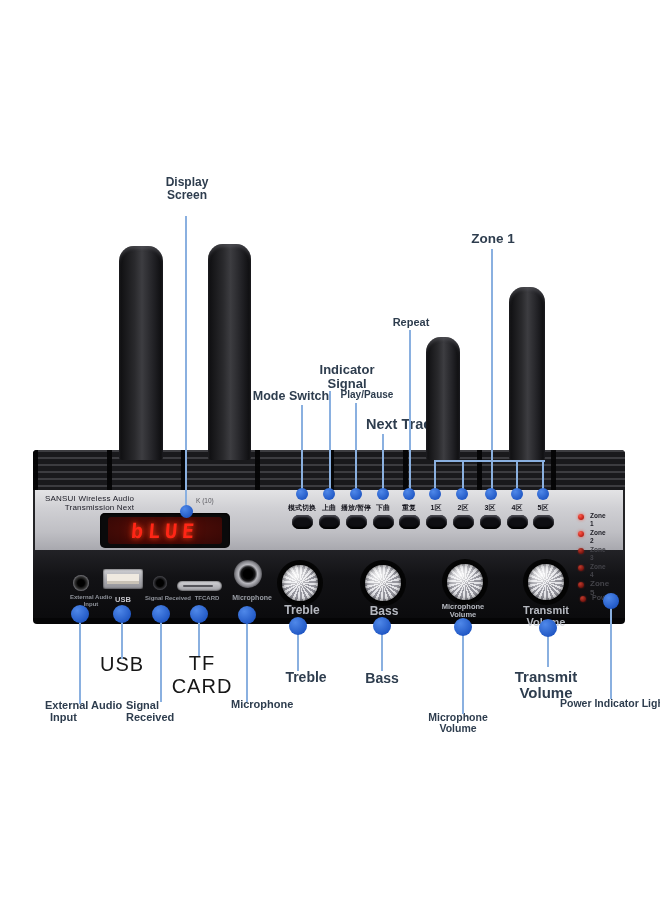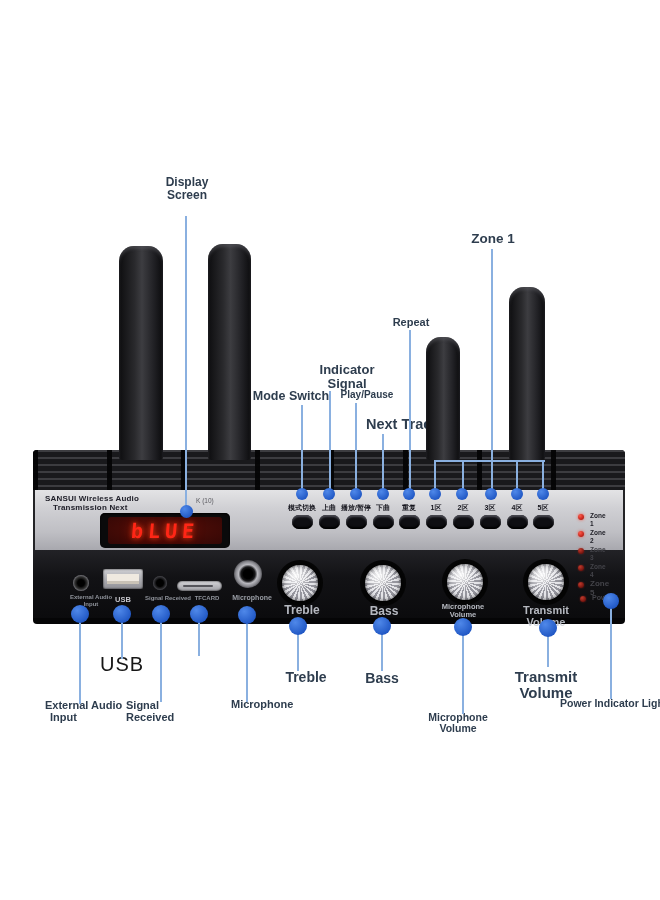--- a/index.html
+++ b/index.html
@@ -25,22 +25,22 @@
       repeating-linear-gradient(90deg, rgba(4,4,5,.95) 0 5px, rgba(0,0,0,0) 5px 74px),
       repeating-linear-gradient(180deg,#3c3c40 0 2px,#19191c 2px 7px);}
   .panel-silver{position:absolute;left:33px;top:490px;width:592px;height:60px;z-index:10;
     background:linear-gradient(180deg,#e3e3e5 0%,#d0d0d4 30%,#bfbfc4 70%,#a8a8ae 100%);
     border-left:2px solid #232326;border-right:2px solid #232326;box-sizing:border-box;}
   .panel-black{position:absolute;left:33px;top:550px;width:592px;height:68px;z-index:10;
     background:linear-gradient(180deg,#222226 0%,#121215 40%,#0b0b0d 100%);}
   .panel-base{position:absolute;left:33px;top:618px;width:592px;height:6px;z-index:10;
     background:#050506;border-radius:0 0 4px 4px;}
 
-  .brand{position:absolute;left:45px;top:494px;z-index:12;font-size:8px;font-weight:bold;
-    color:#20202a;line-height:9px;letter-spacing:.2px;}
+  .brand{position:absolute;left:45px;top:494px;z-index:12;font-size:8px;font-weight:normal;
+    color:#20202a;line-height:9px;letter-spacing:.2px;text-align:right;}
   .brand .l2{display:block;padding-left:8px;}
   .panel-note{position:absolute;left:196px;top:497px;z-index:12;font-size:6.5px;color:#5a5a60;}
 
   .display-bezel{position:absolute;left:100px;top:513px;width:130px;height:35px;z-index:12;
     background:#0a0a0b;border-radius:5px;box-shadow:inset 0 1px 2px #000;}
   .display-glass{position:absolute;left:108px;top:517px;width:114px;height:27px;z-index:13;
     background:radial-gradient(ellipse at 50% 45%,#56100a 0%,#420a06 60%,#330705 100%);
     border-radius:3px;display:flex;align-items:center;justify-content:center;}
   .led{font-family:"DejaVu Sans Mono",monospace;font-weight:bold;font-size:20px;
     color:#ff2616;letter-spacing:5px;transform:skewX(-5deg);
@@ -281,20 +281,21 @@
   <div class="dot" style="left:152px;top:605px;width:18px;height:18px;"></div>
   <div class="dot" style="left:190px;top:605px;width:18px;height:18px;"></div>
   <div class="dot" style="left:238px;top:606px;width:18px;height:18px;"></div>
   <div class="dot" style="left:289px;top:617px;width:18px;height:18px;"></div>
   <div class="dot" style="left:373px;top:617px;width:18px;height:18px;"></div>
   <div class="dot" style="left:454px;top:618px;width:18px;height:18px;"></div>
   <div class="dot" style="left:539px;top:619px;width:18px;height:18px;"></div>
   <div class="dot" style="left:603px;top:593px;width:16px;height:16px;"></div>
 
   <div class="big-lbl" style="left:92px;top:653px;width:60px;font-size:20px;">USB</div>
+  <div class="big-lbl" style="left:157px;top:652px;width:90px;font-size:20px;">TF CARD</div>
   <div class="lbl" style="left:271px;top:670px;width:70px;font-size:14px;">Treble</div>
   <div class="lbl" style="left:347px;top:671px;width:70px;font-size:14px;">Bass</div>
   <div class="lbl" style="left:45px;top:700px;width:86px;font-size:11px;text-align:left;">
     <span>External Audio</span>
     <span class="l2" style="padding-left:5px;">Input</span></div>
   <div class="lbl" style="left:126px;top:700px;width:82px;font-size:11px;text-align:left;">Signal Received</div>
   <div class="lbl" style="left:231px;top:699px;width:64px;font-size:11px;text-align:left;">Microphone</div>
   <div class="lbl" style="left:501px;top:669px;width:90px;font-size:15px;">
     <span>Transmit</span>
     <span class="l2">Volume</span></div>

